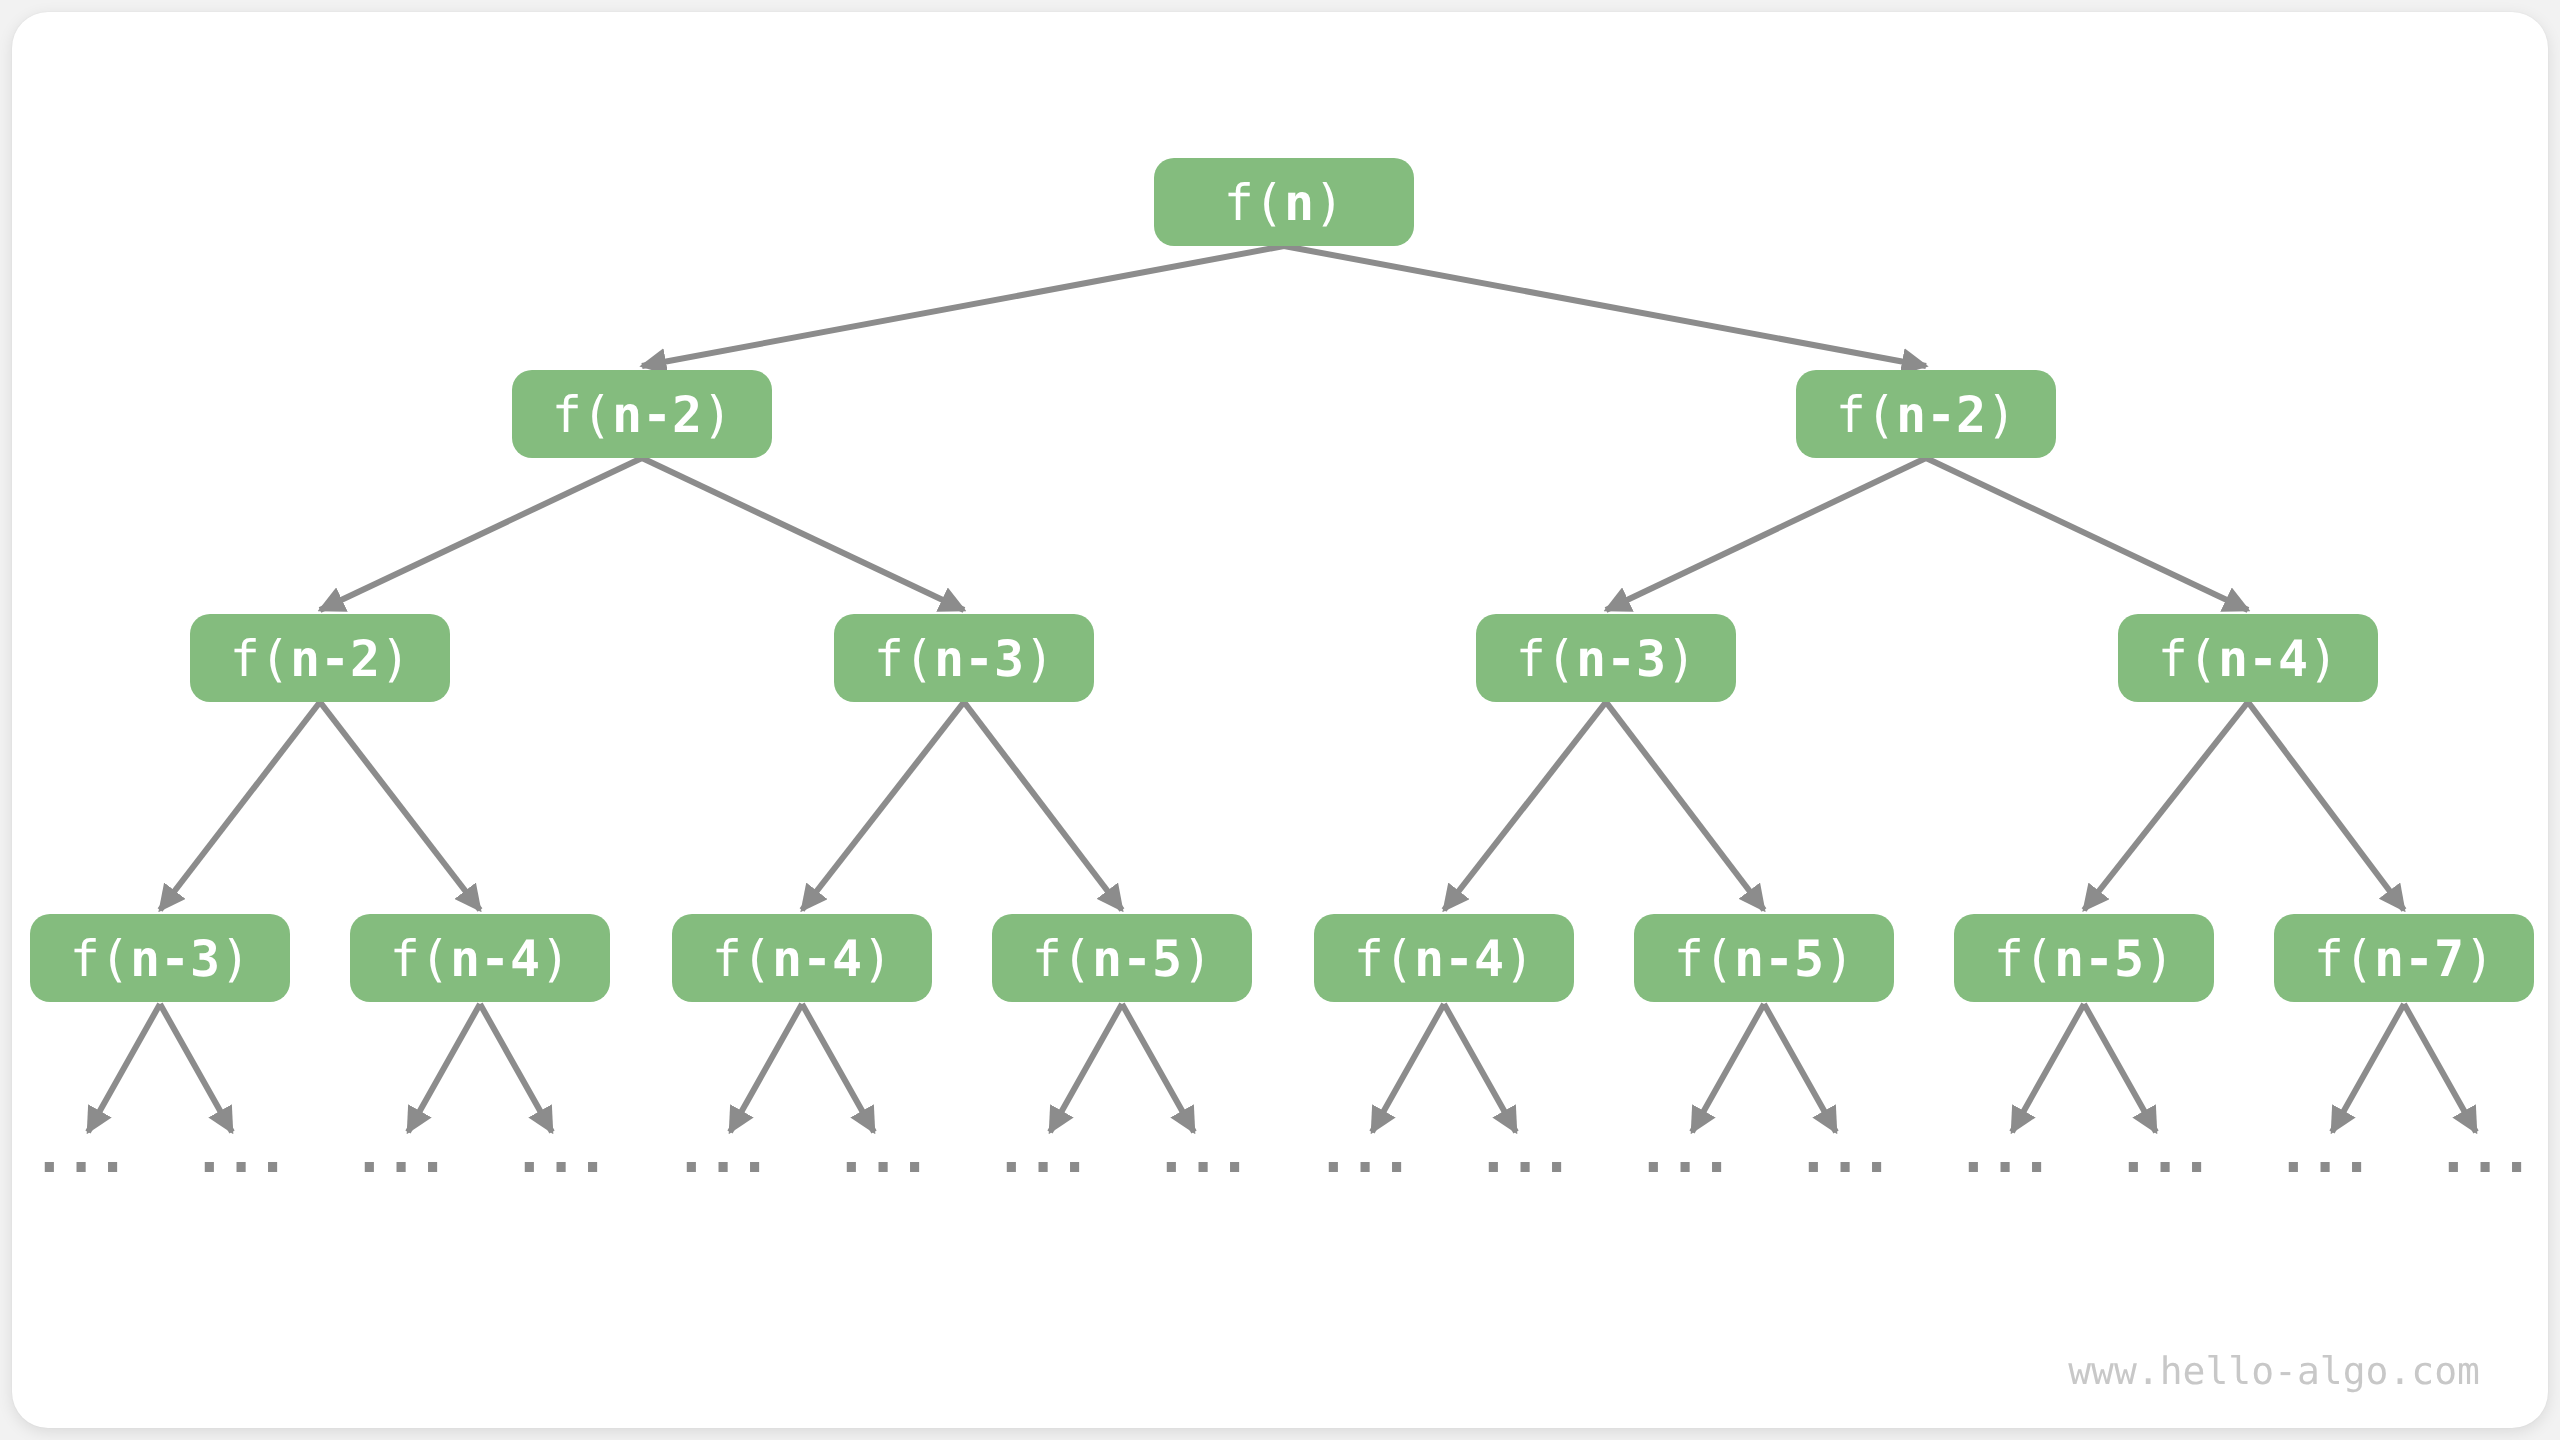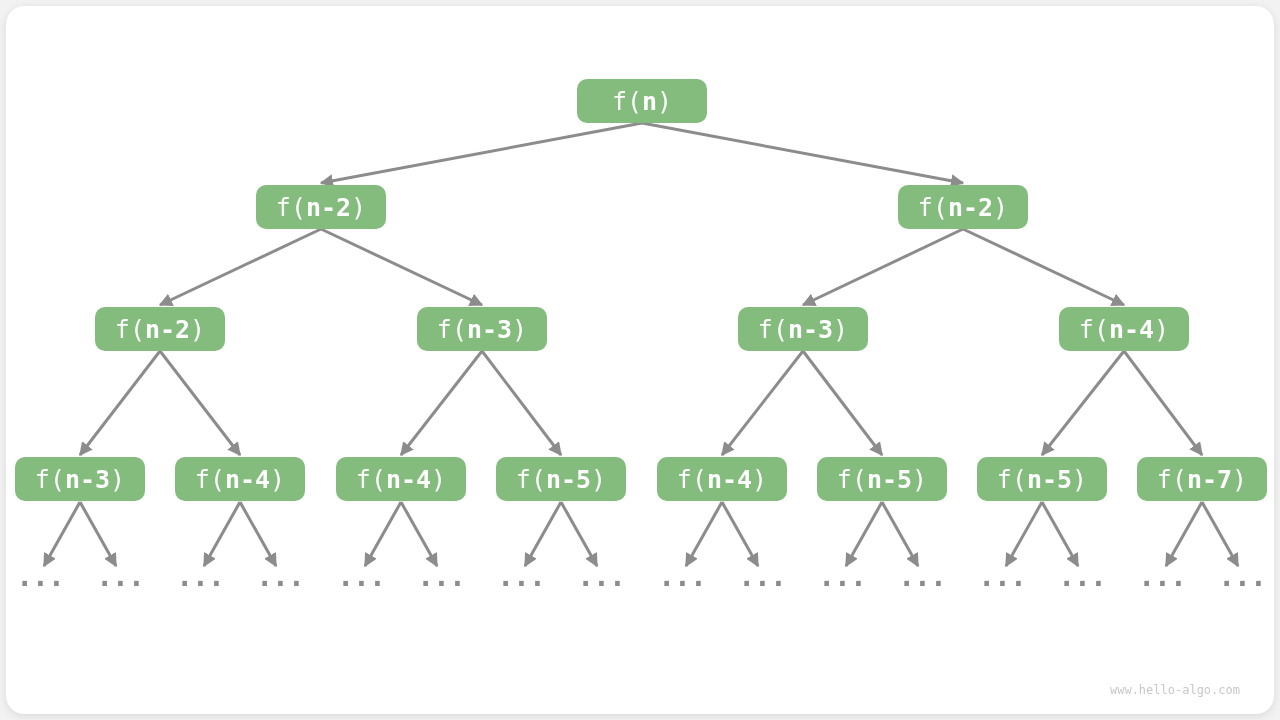--- a/index.html
+++ b/index.html
@@ -48,21 +48,21 @@
     font-family: "DejaVu Sans Mono", monospace;
     font-weight: bold;
     font-size: 28px;
     letter-spacing: -1px;
   }
   .watermark {
     position: absolute;
     right: 40px; bottom: 23px;
     color: #c8c8c8;
     font-family: "DejaVu Sans Mono", monospace;
-    font-size: 12px;
+    font-size: 19px;
   }
 </style>
 </head>
 <body>
 
 <div class="stage">
 
   <div class="card"></div>
 
   <svg class="edges" viewBox="0 0 1280 720" xmlns="http://www.w3.org/2000/svg">

